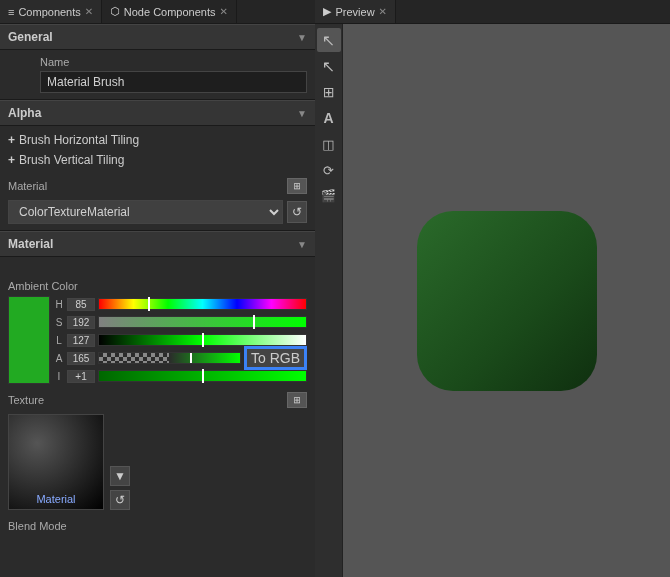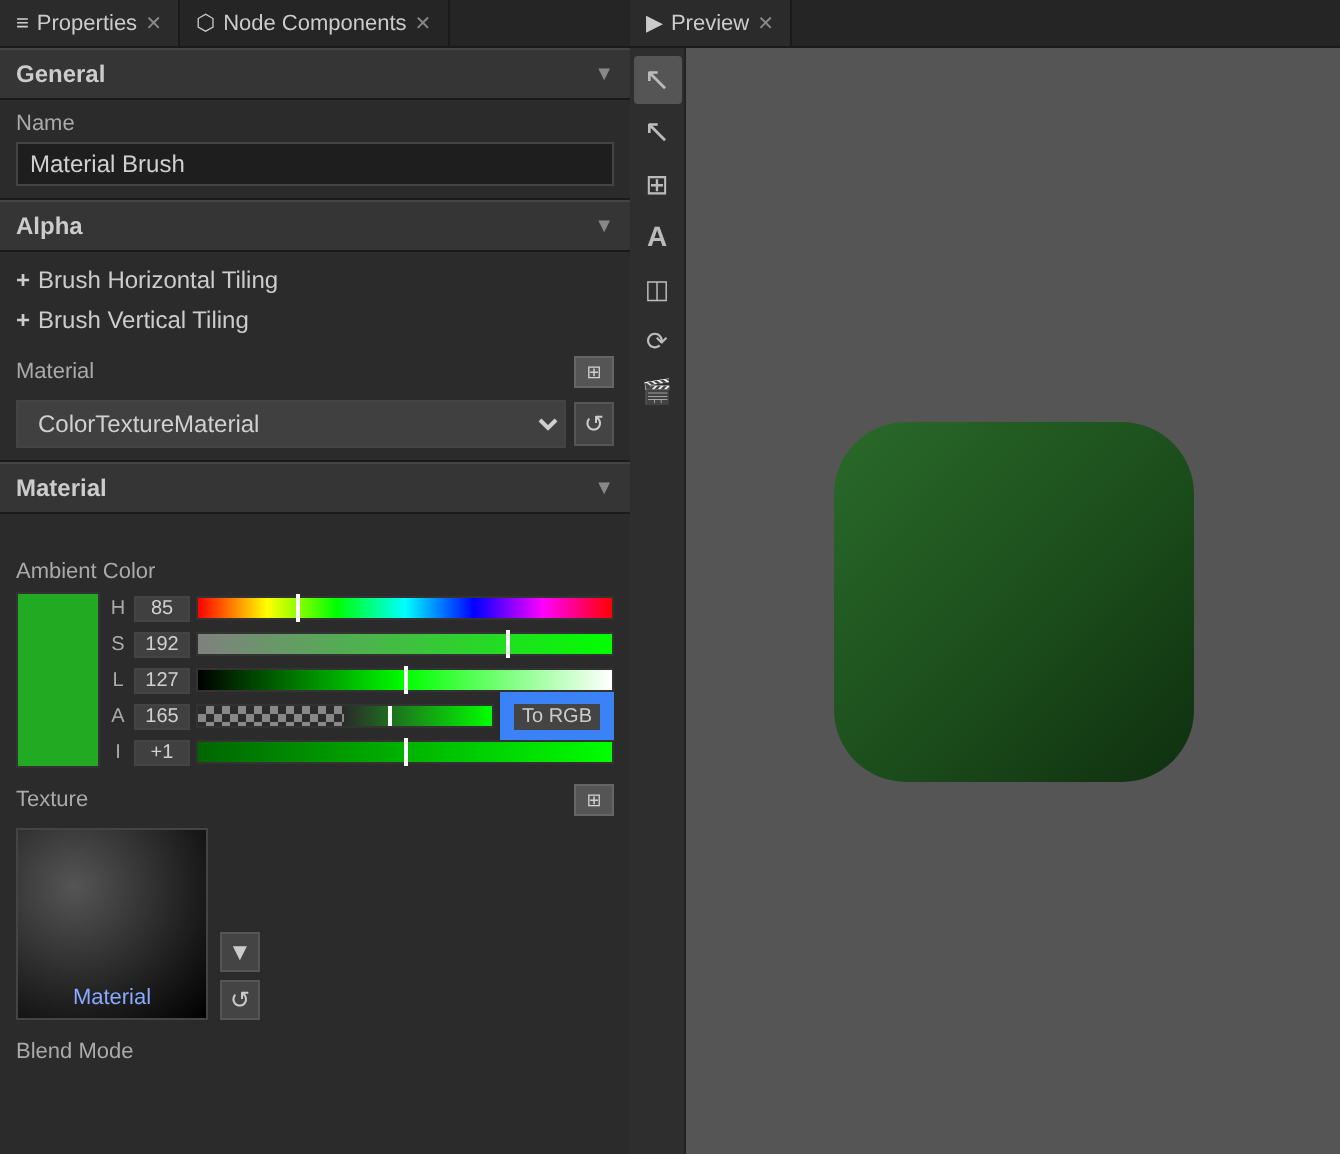--- a/index.html
+++ b/index.html
@@ -64,20 +64,21 @@
       border-top: 1px solid #444;
       font-weight: bold;
       font-size: 12px;
       color: #ccc;
     }
     .section-header .arrow { font-size: 10px; color: #888; }
 
     
     .name-field {
       padding: 6px 8px;
+      margin-left: 32px;
     }
     .name-input {
       width: 100%;
       background: #1e1e1e;
       border: 1px solid #444;
       color: #d0d0d0;
       padding: 3px 6px;
       font-size: 12px;
       outline: none;
     }
@@ -256,23 +257,23 @@
       top: 50%;
       transform: translate(-50%, -50%);
       width: 2px;
       height: 14px;
       background: white;
       pointer-events: none;
     }
 
     .to-rgb-btn {
       background: #444;
-      border: 7px solid #3b82f6;
-      color: #ccc;
-      font-size: 10px;
+      border: 3px solid #3b82f6;
+      color: #ccc;
+      font-size: 14px;
       padding: 1px 4px;
       cursor: pointer;
       white-space: nowrap;
     }
 
     
     .texture-row {
       display: flex;
       align-items: center;
       padding: 4px 8px 2px;
@@ -436,21 +437,21 @@
     .left-panel::-webkit-scrollbar-thumb { background: #555; border-radius: 3px; }
   </style>
 </head>
 <body>
 
 <div class="left-panel">
 
   <div class="tab-bar">
     <div class="tab active">
       <span>≡</span>
-      <span>Properties</span>
+      <span>Components</span>
       <span class="tab-close">✕</span>
     </div>
     <div class="tab">
       <span>⬡</span>
       <span>Node Components</span>
       <span class="tab-close">✕</span>
     </div>
   </div>
 
   <div class="section-header">

